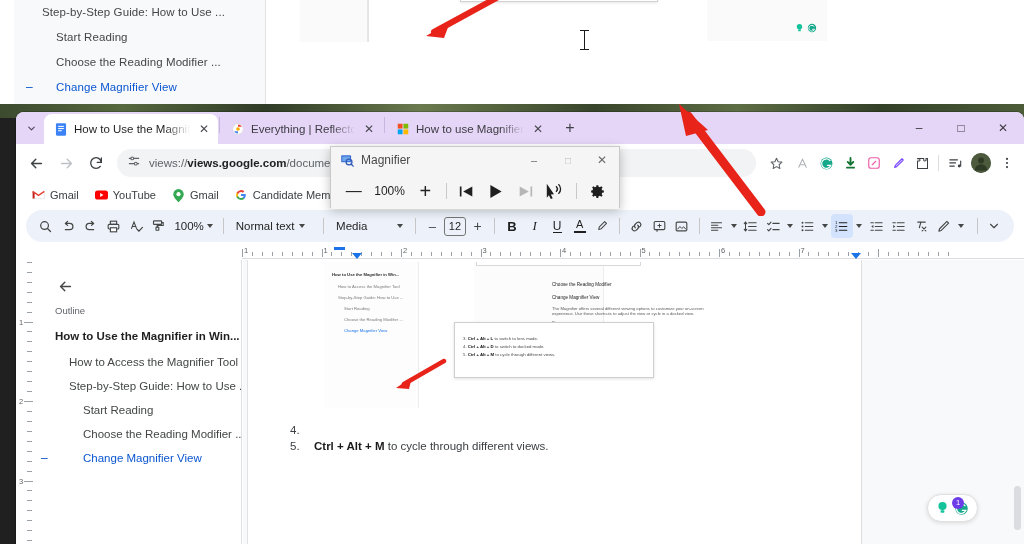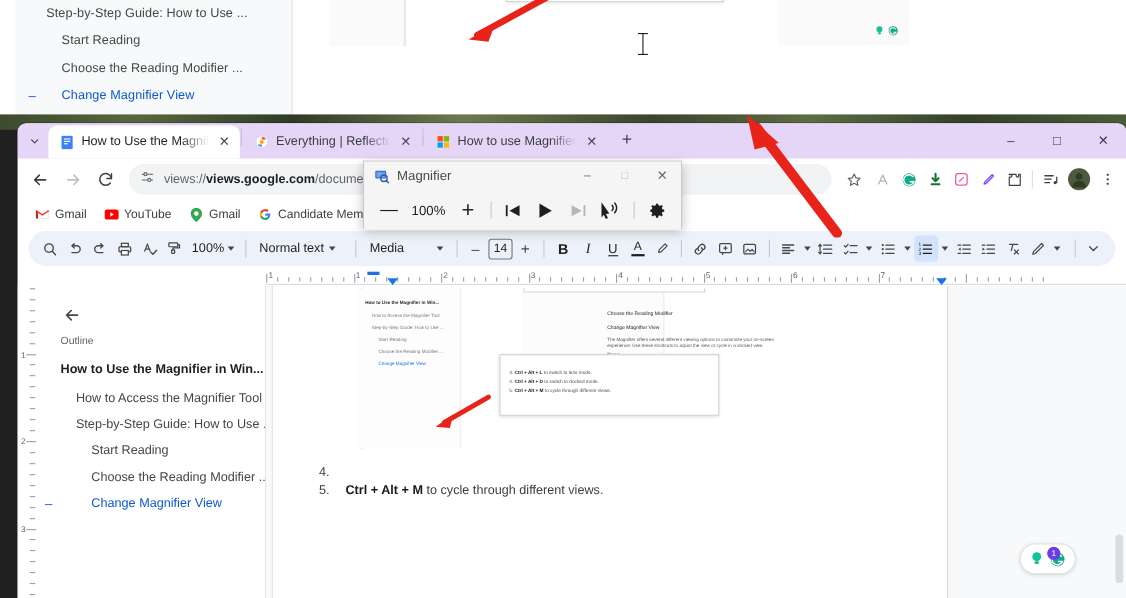--- a/index.html
+++ b/index.html
@@ -502,21 +502,21 @@
         </div>
         <div class="tb-sep"></div>
 
         <div class="tb-font">
           <span style="flex:1">Media</span>
           <span class="caret-d"></span>
         </div>
         <div class="tb-sep"></div>
 
         <div class="tb" style="font-size:13px">–</div>
-        <div class="fsz">14</div>
+        <div class="fsz">12</div>
         <div class="tb" style="font-size:14px">+</div>
         <div class="tb-sep"></div>
 
         <div class="tb" style="font-weight:700;font-size:13px;color:#1f1f1f">B</div>
         <div class="tb" style="font-style:italic;font-size:13px;font-family:'Liberation Serif',serif;color:#1f1f1f">I</div>
         <div class="tb">
             <span style="font-size:12px;border-bottom:1.4px solid #1f1f1f;line-height:12px;color:#1f1f1f">U</span>
           </div>
         <div class="tb">
             <span style="display:flex;flex-direction:column;align-items:center;line-height:1">

